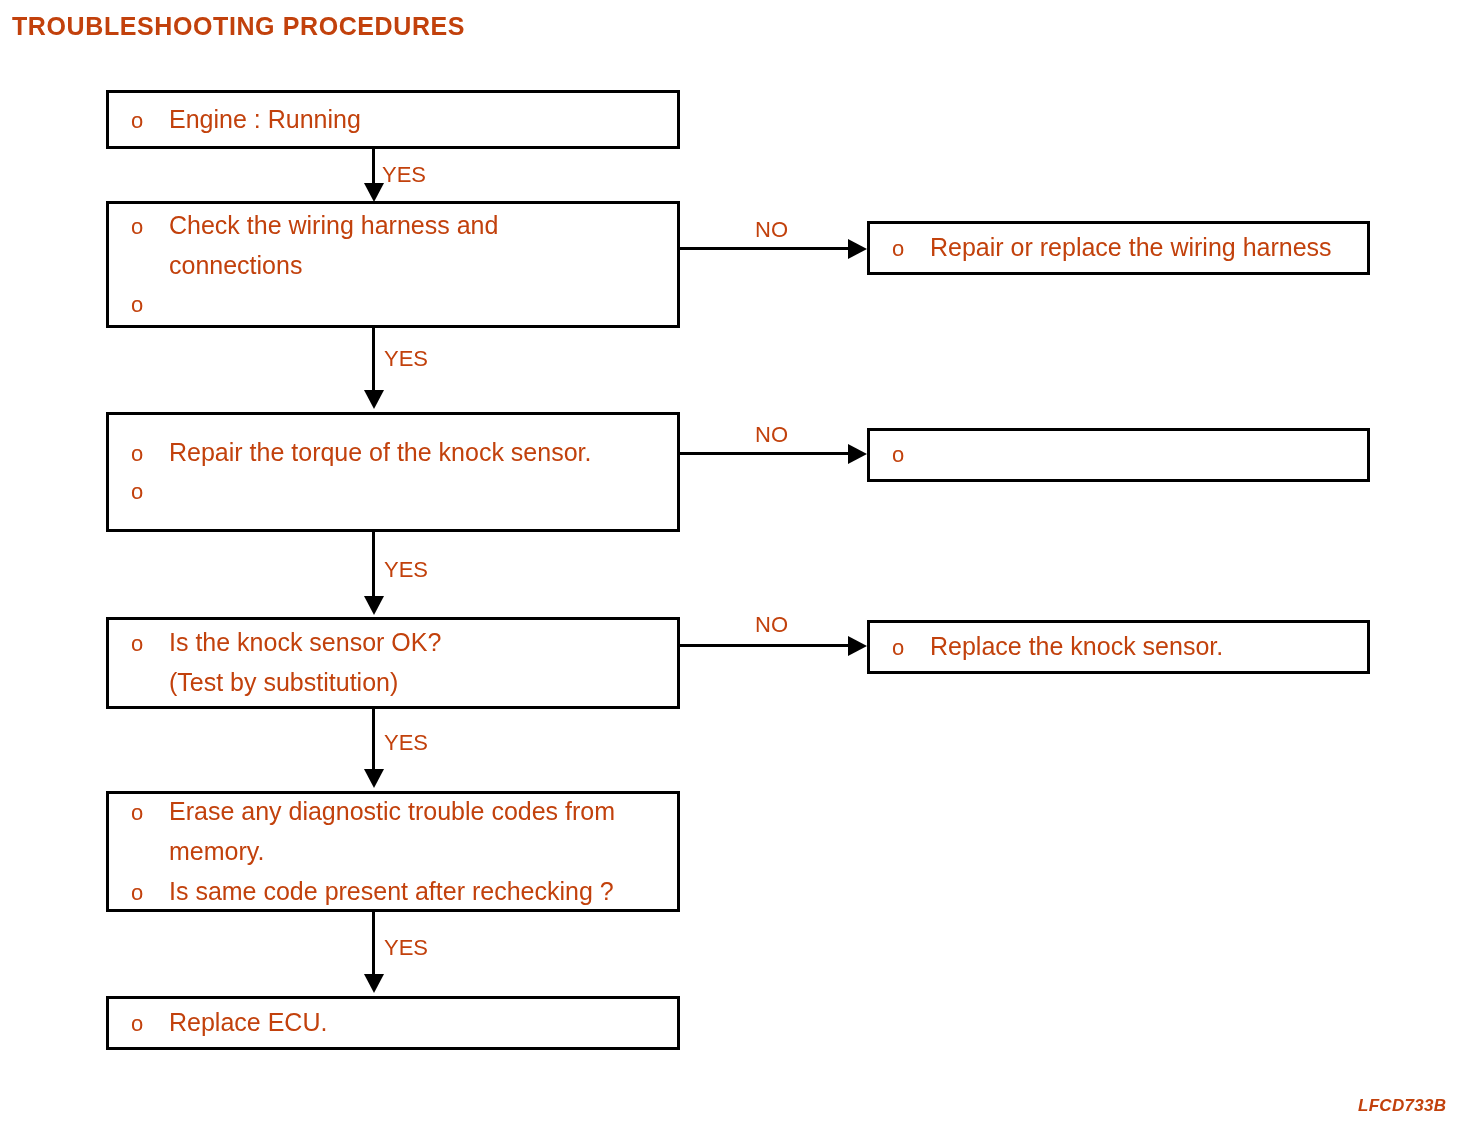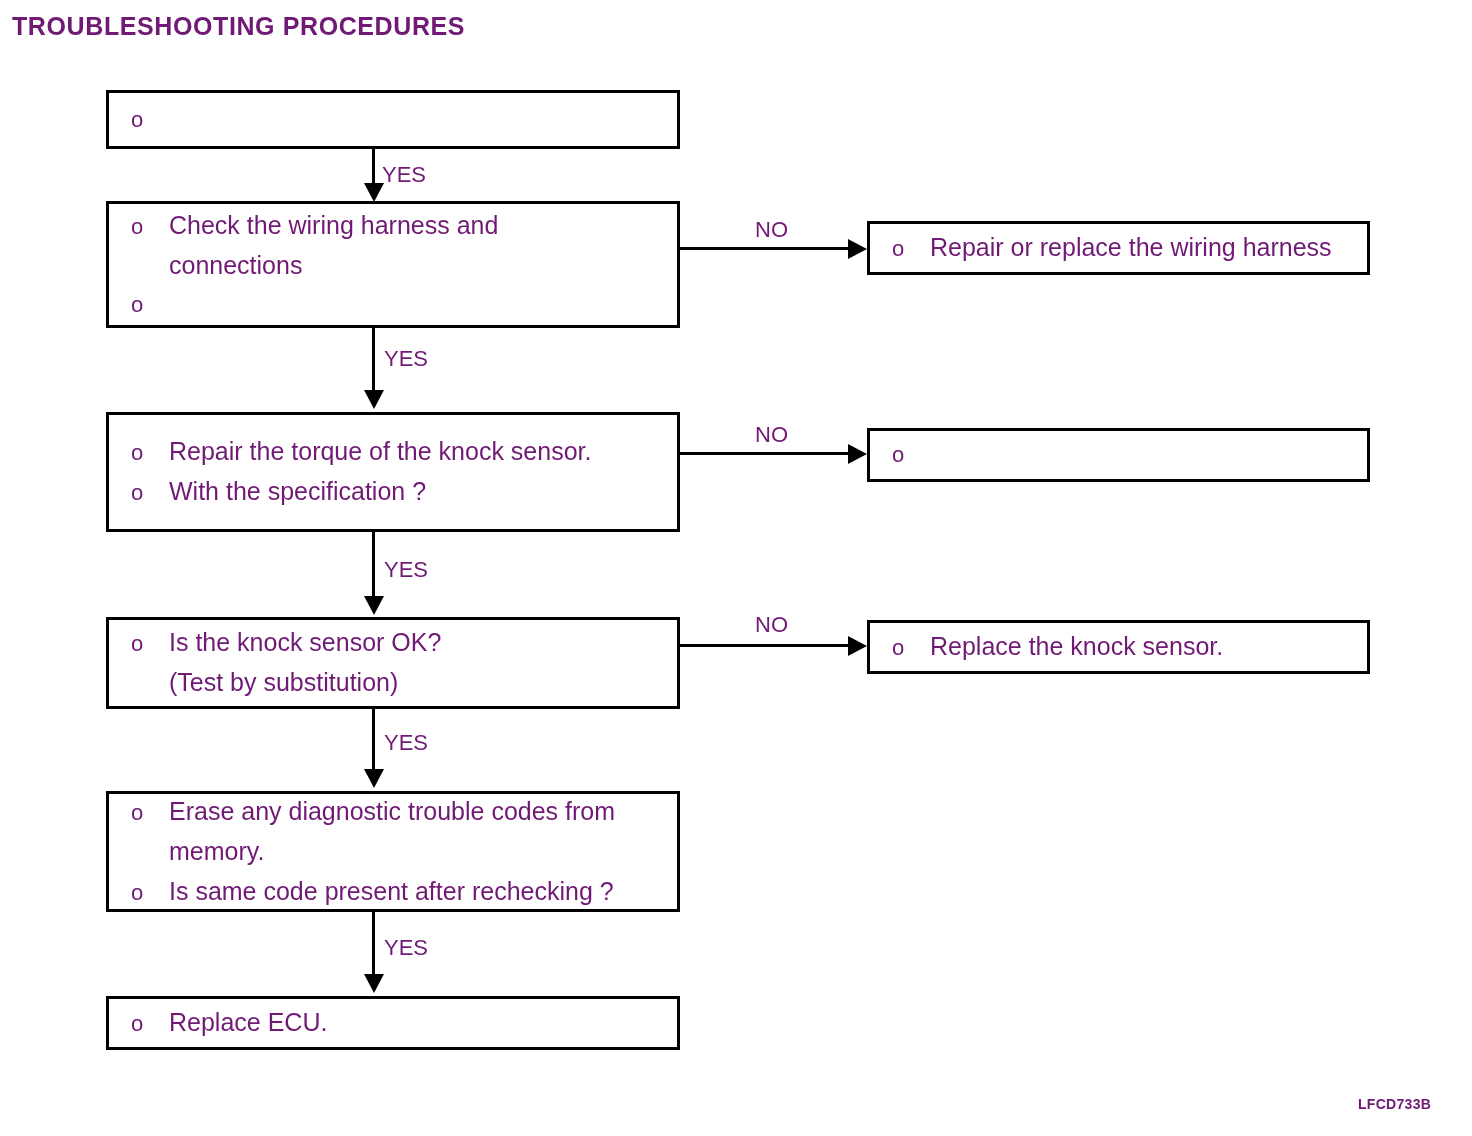--- a/index.html
+++ b/index.html
@@ -6,21 +6,21 @@
     margin: 0;
     padding: 0;
     background: #ffffff;
   }
   #page {
     position: relative;
     width: 1472px;
     height: 1136px;
     background: #ffffff;
     font-family: "Liberation Sans", sans-serif;
-    color: #701a75;
+    color: #c2410c;
     overflow: hidden;
   }
 
   
   .page-title {
     position: absolute;
     left: 12px;
     top: 12px;
     font-size: 25px;
     font-weight: bold;
@@ -87,37 +87,39 @@
   .edge-label {
     position: absolute;
     font-size: 22px;
     line-height: 28px;
     white-space: nowrap;
   }
 
   
   .doc-code {
     position: absolute;
-    font-size: 14px;
+    font-size: 17px;
     font-weight: bold;
     letter-spacing: 0.3px;
     white-space: nowrap;
+    font-style: italic;
   }
 </style>
 </head>
 <body>
 
 <div id="page">
 
   <div class="page-title">TROUBLESHOOTING PROCEDURES</div>
 
   <div class="node" style="left:106px; top:90px; width:574px; height:59px;">
     <div class="node-lines">
       <div class="line">
         <span class="bullet">o</span>
+        <span class="line-text">Engine : Running</span>
       </div>
     </div>
   </div>
 
   <div class="vline" style="left:372px; top:149px; height:38px;"></div>
   <div class="arrow-down" style="left:364px; top:183px;"></div>
   <div class="edge-label" style="left:382px; top:161px;">YES</div>
 
   <div class="node" style="left:106px; top:201px; width:574px; height:127px;">
     <div class="node-lines">
@@ -153,21 +155,20 @@
   <div class="edge-label" style="left:384px; top:345px;">YES</div>
 
   <div class="node" style="left:106px; top:412px; width:574px; height:120px;">
     <div class="node-lines">
       <div class="line">
         <span class="bullet">o</span>
         <span class="line-text">Repair the torque of the knock sensor.</span>
       </div>
       <div class="line">
         <span class="bullet">o</span>
-        <span class="line-text">With the specification ?</span>
       </div>
     </div>
   </div>
 
   <div class="hline" style="left:680px; top:452px; width:170px;"></div>
   <div class="arrow-right" style="left:848px; top:444px;"></div>
   <div class="edge-label" style="left:755px; top:421px;">NO</div>
 
   <div class="node" style="left:867px; top:428px; width:503px; height:54px;">
     <div class="node-lines">

